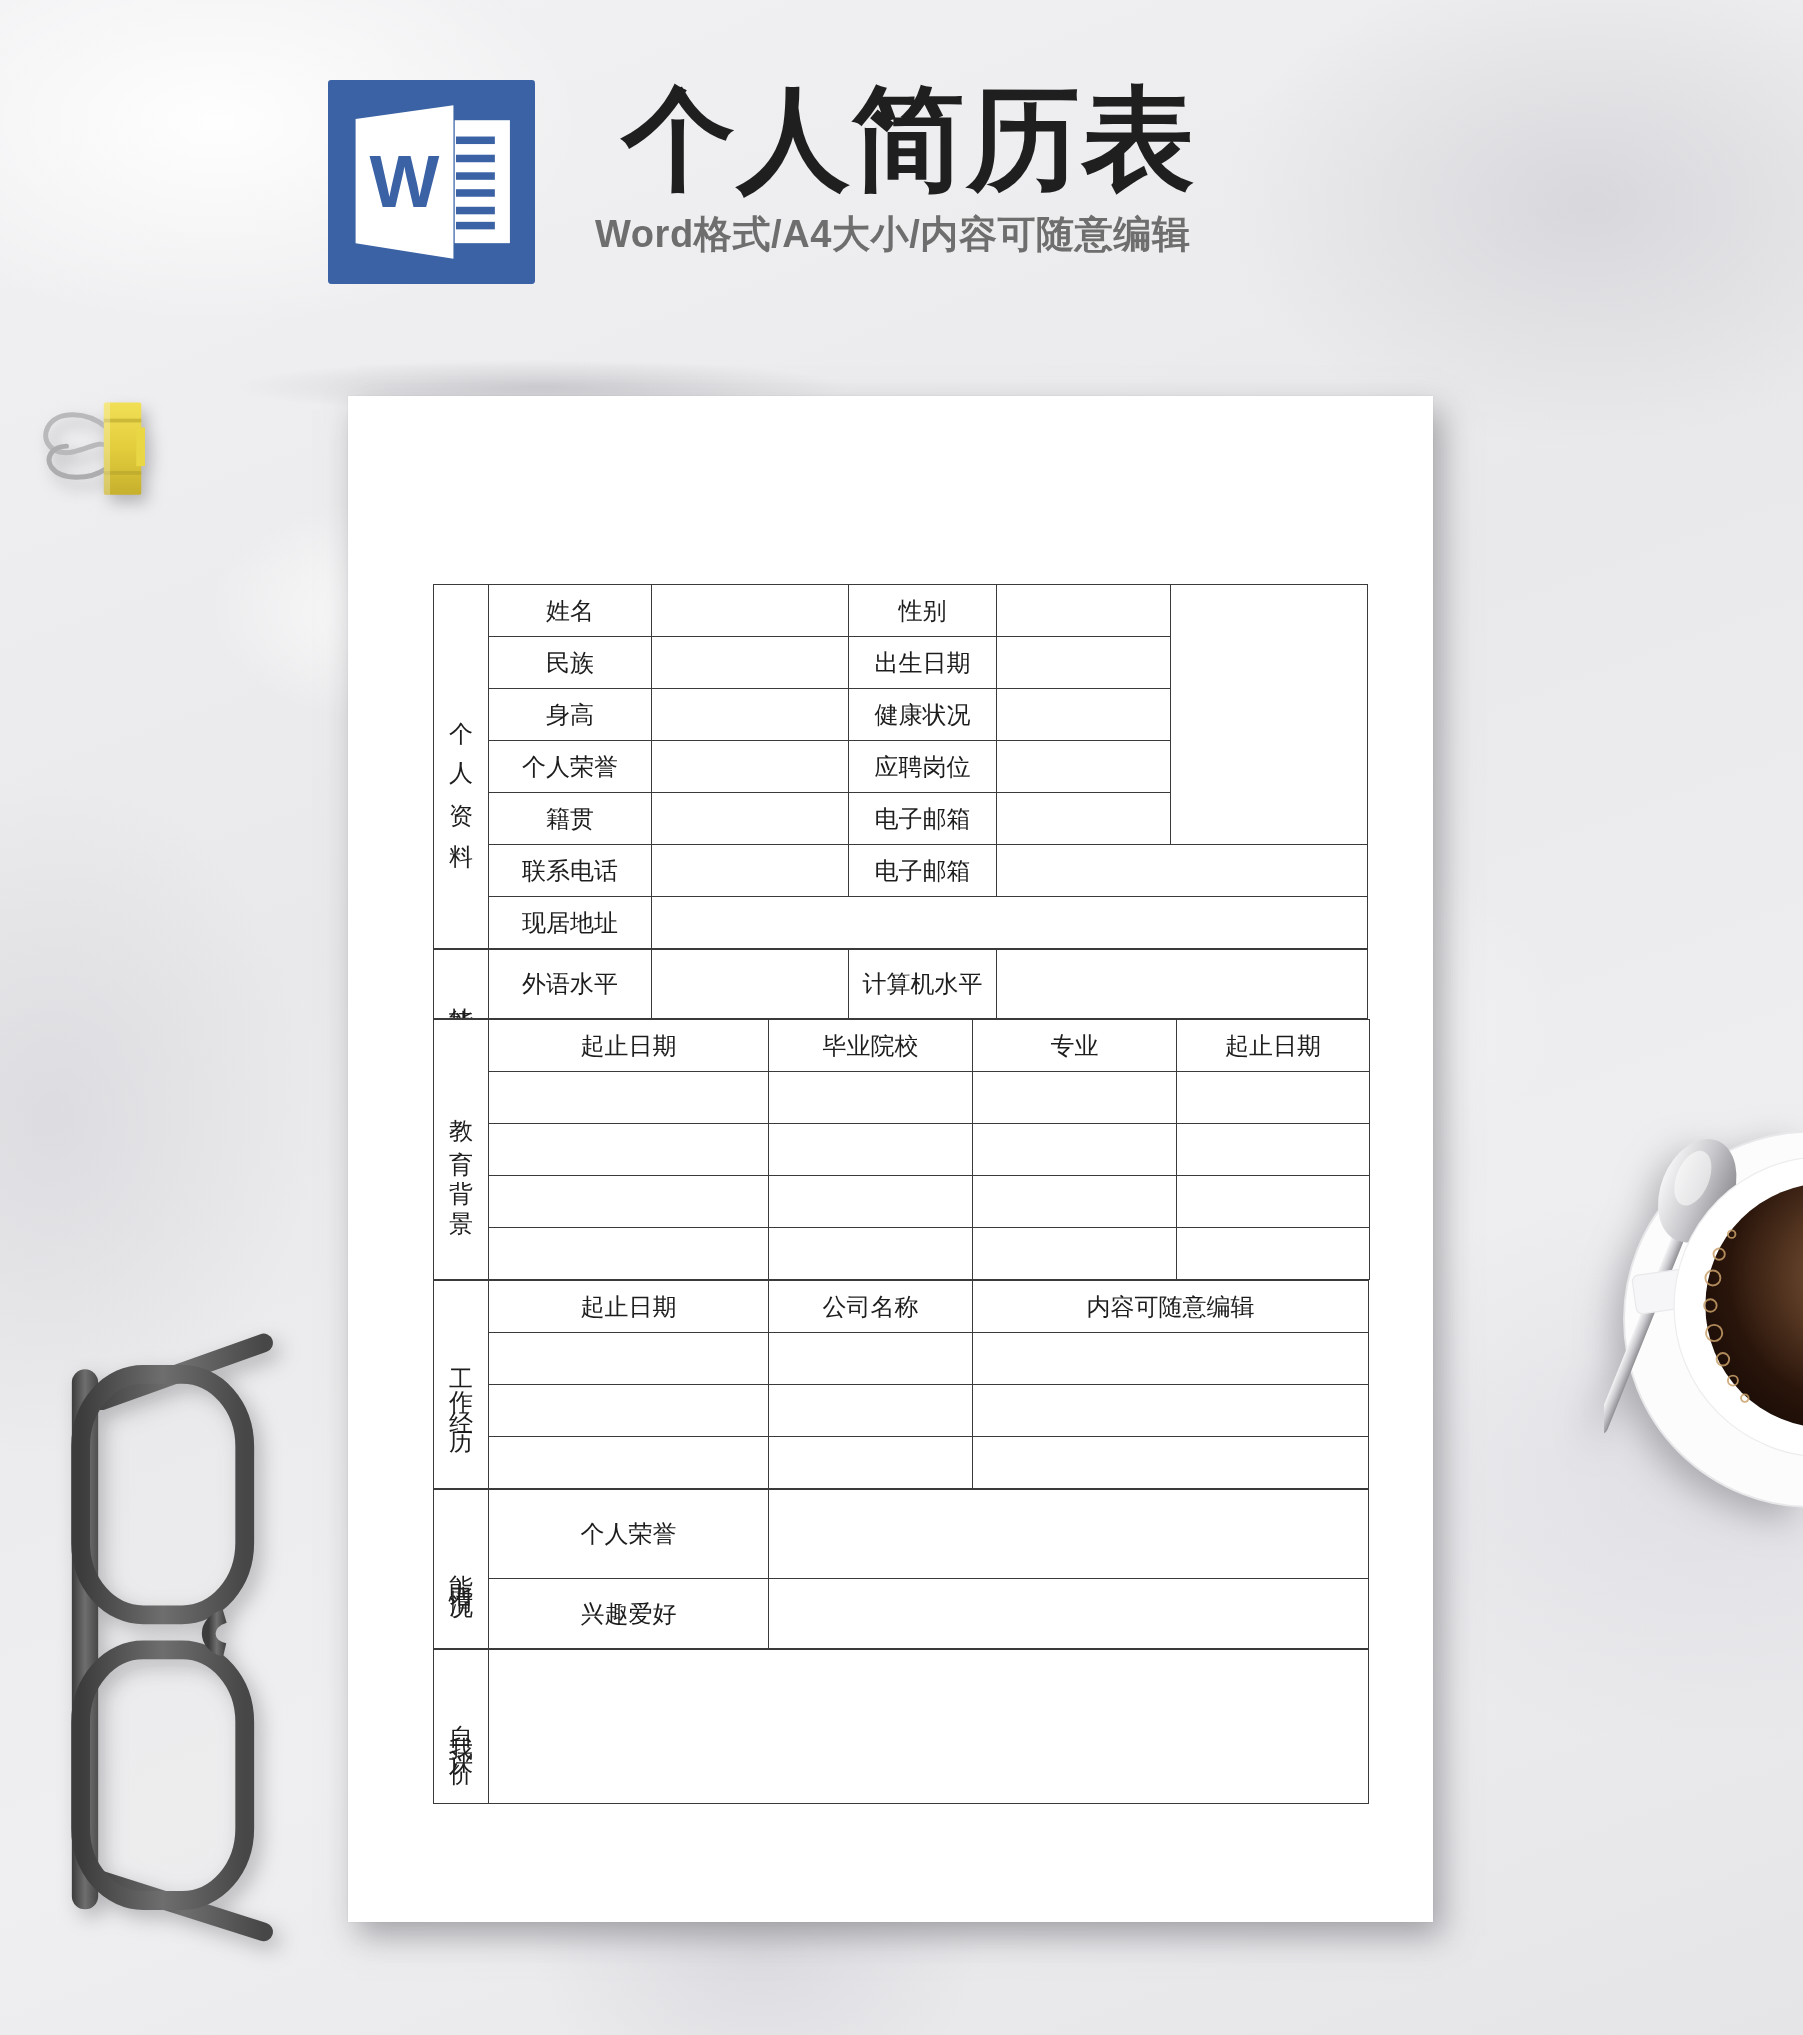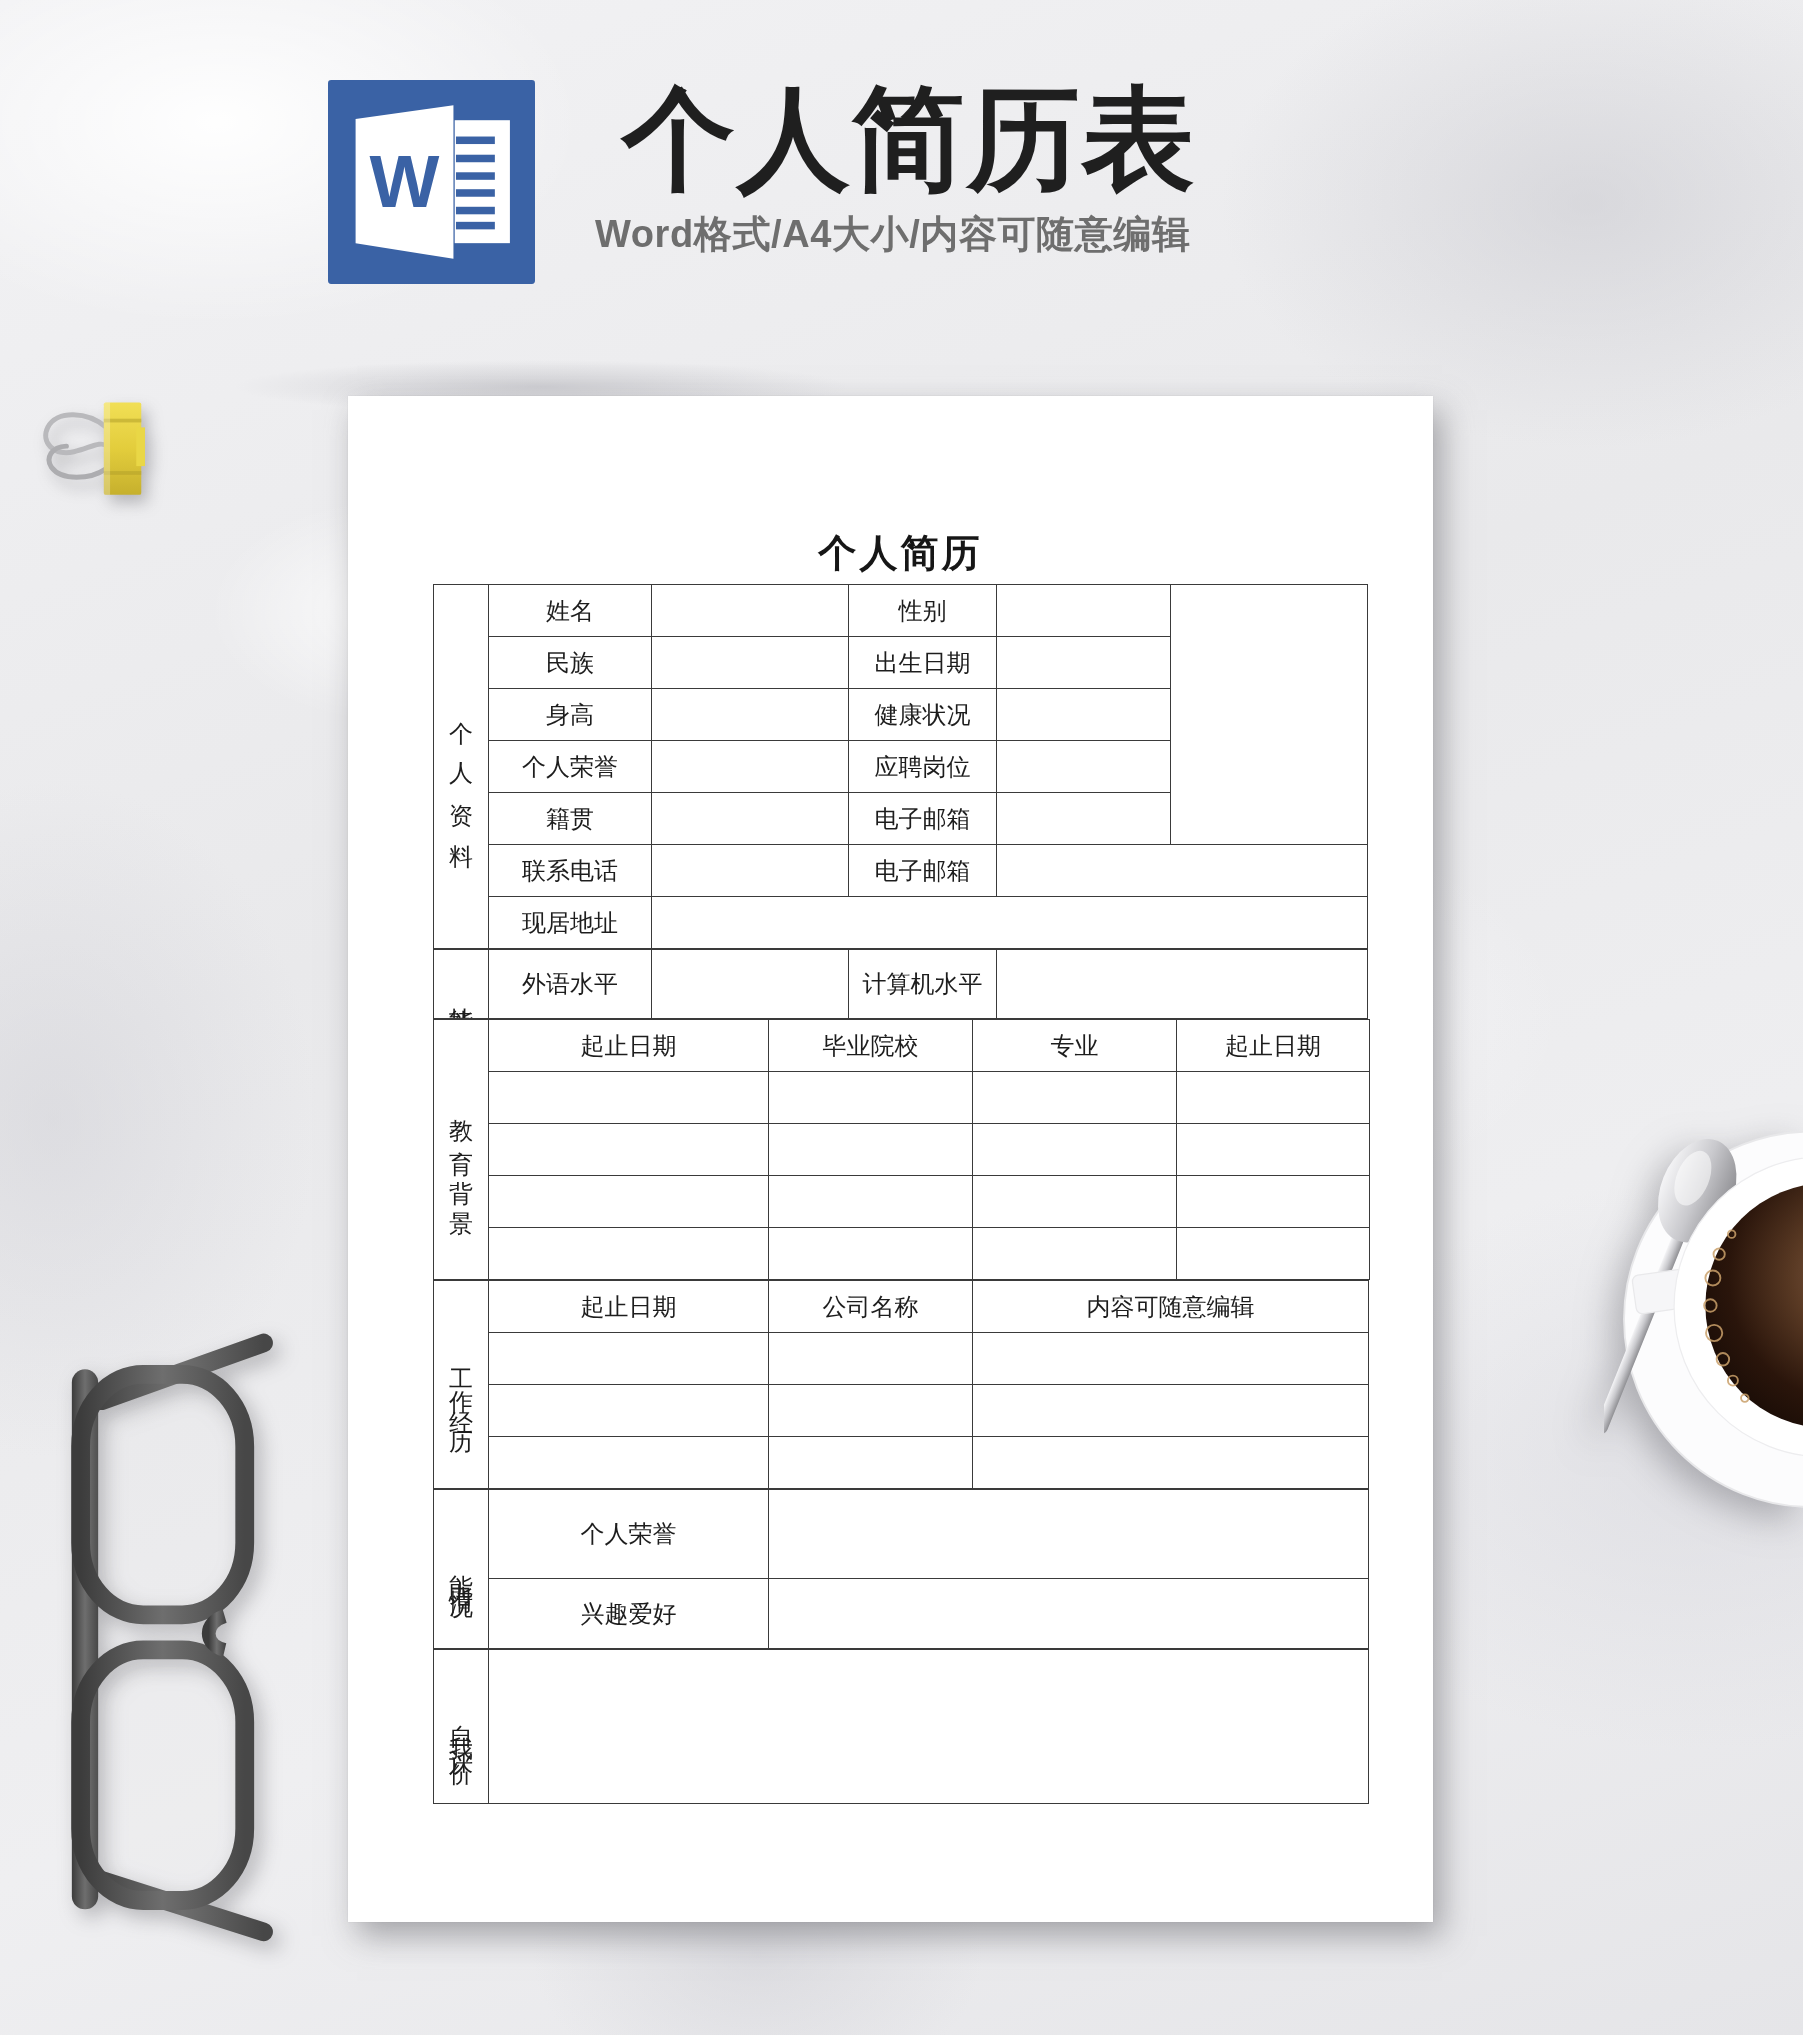--- a/index.html
+++ b/index.html
@@ -135,21 +135,20 @@
         <circle cx="170" cy="296" r="10"></circle>
       <circle cx="176" cy="340" r="13"></circle>
         <circle cx="190" cy="382" r="10"></circle>
         <circle cx="206" cy="416" r="8"></circle>
       <circle cx="204" cy="182" r="6"></circle>
         <circle cx="225" cy="444" r="6"></circle>
     </g>
   </svg>
 
   <div class="paper">
-    <div class="doc-title">个人简历</div>
 
     <div class="tbl">
 
       <table class="t">
         <colgroup>
             <col style="width:55px">
             <col style="width:163px">
             <col style="width:197px">
             <col style="width:148px">
             <col style="width:174px">

